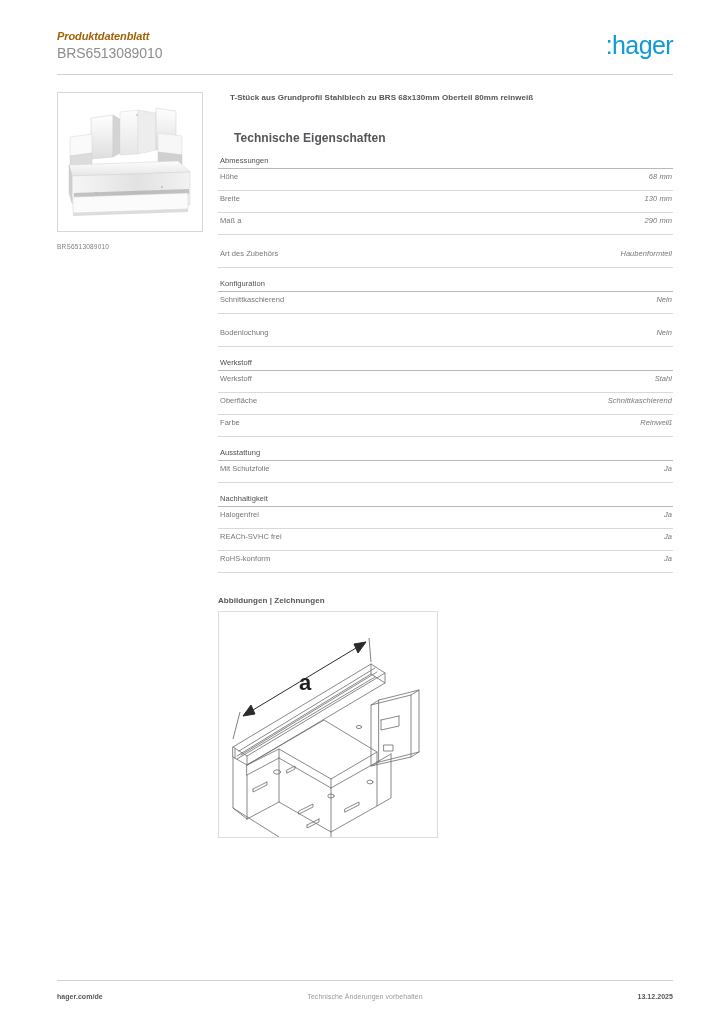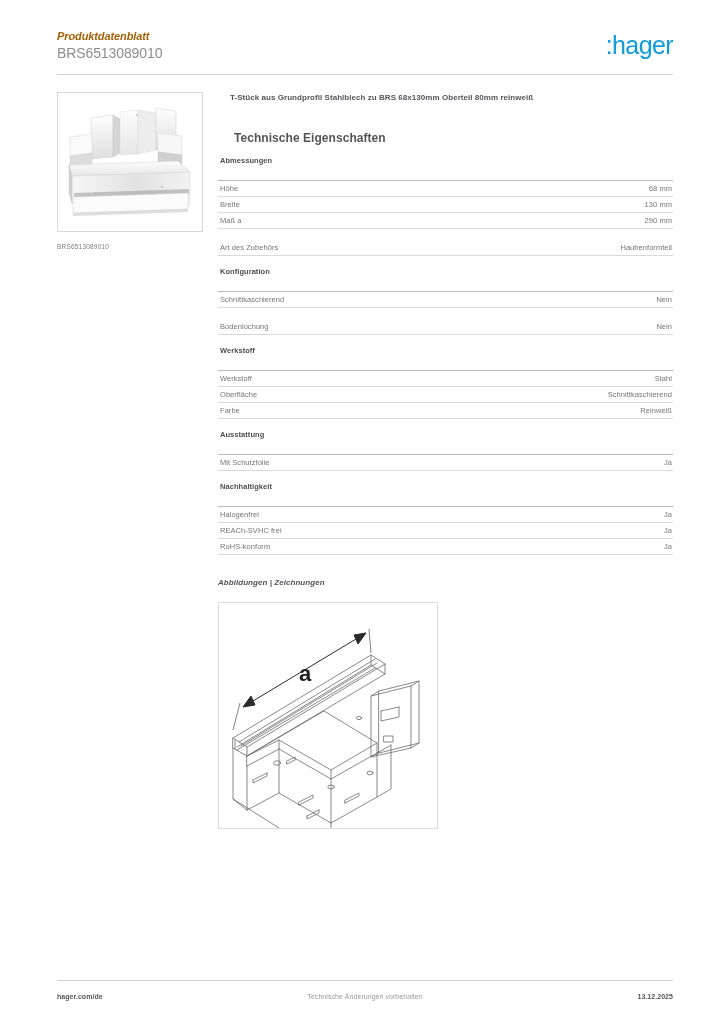--- a/index.html
+++ b/index.html
@@ -89,48 +89,47 @@
     color: #55555a;
     margin: 0 0 11px 16px;
     letter-spacing: 0.05px;
   }
 
   
   .spec-group { margin-bottom: 11px; }
   .spec-group:last-child { margin-bottom: 0; }
   .group-head {
     font-size: 7.5px;
-    font-weight: bold;
+    font-weight: normal;
     color: #4f4f53;
-    padding: 0 0 15px 2px;
+    padding: 0 0 3px 2px;
     border-bottom: 1px solid #b9b9bc;
     letter-spacing: 0.05px;
   }
   .spec-row {
     display: flex;
     justify-content: space-between;
     align-items: baseline;
     font-size: 7.5px;
     color: #76767a;
-    padding: 3px 1px 3px 2px;
+    padding: 3px 1px 9px 2px;
     border-bottom: 1px solid #d9d9db;
     letter-spacing: 0.05px;
     line-height: 9px;
   }
   .spec-label { text-align: left; }
-  .spec-value { text-align: right; }
+  .spec-value { text-align: right; font-style: italic; }
 
   
   .drawings-title {
     font-size: 8px;
     font-weight: bold;
     color: #55555a;
-    margin: 23px 0 15px 0;
-    letter-spacing: 0.05px;
-    font-style: italic;
+    margin: 23px 0 6px 0;
+    letter-spacing: 0.05px;
   }
   .drawing-box {
     width: 220px; height: 227px;
     border: 1px solid #dddddf;
     background: #ffffff;
     overflow: hidden;
   }
 
   
   .footer-rule {

